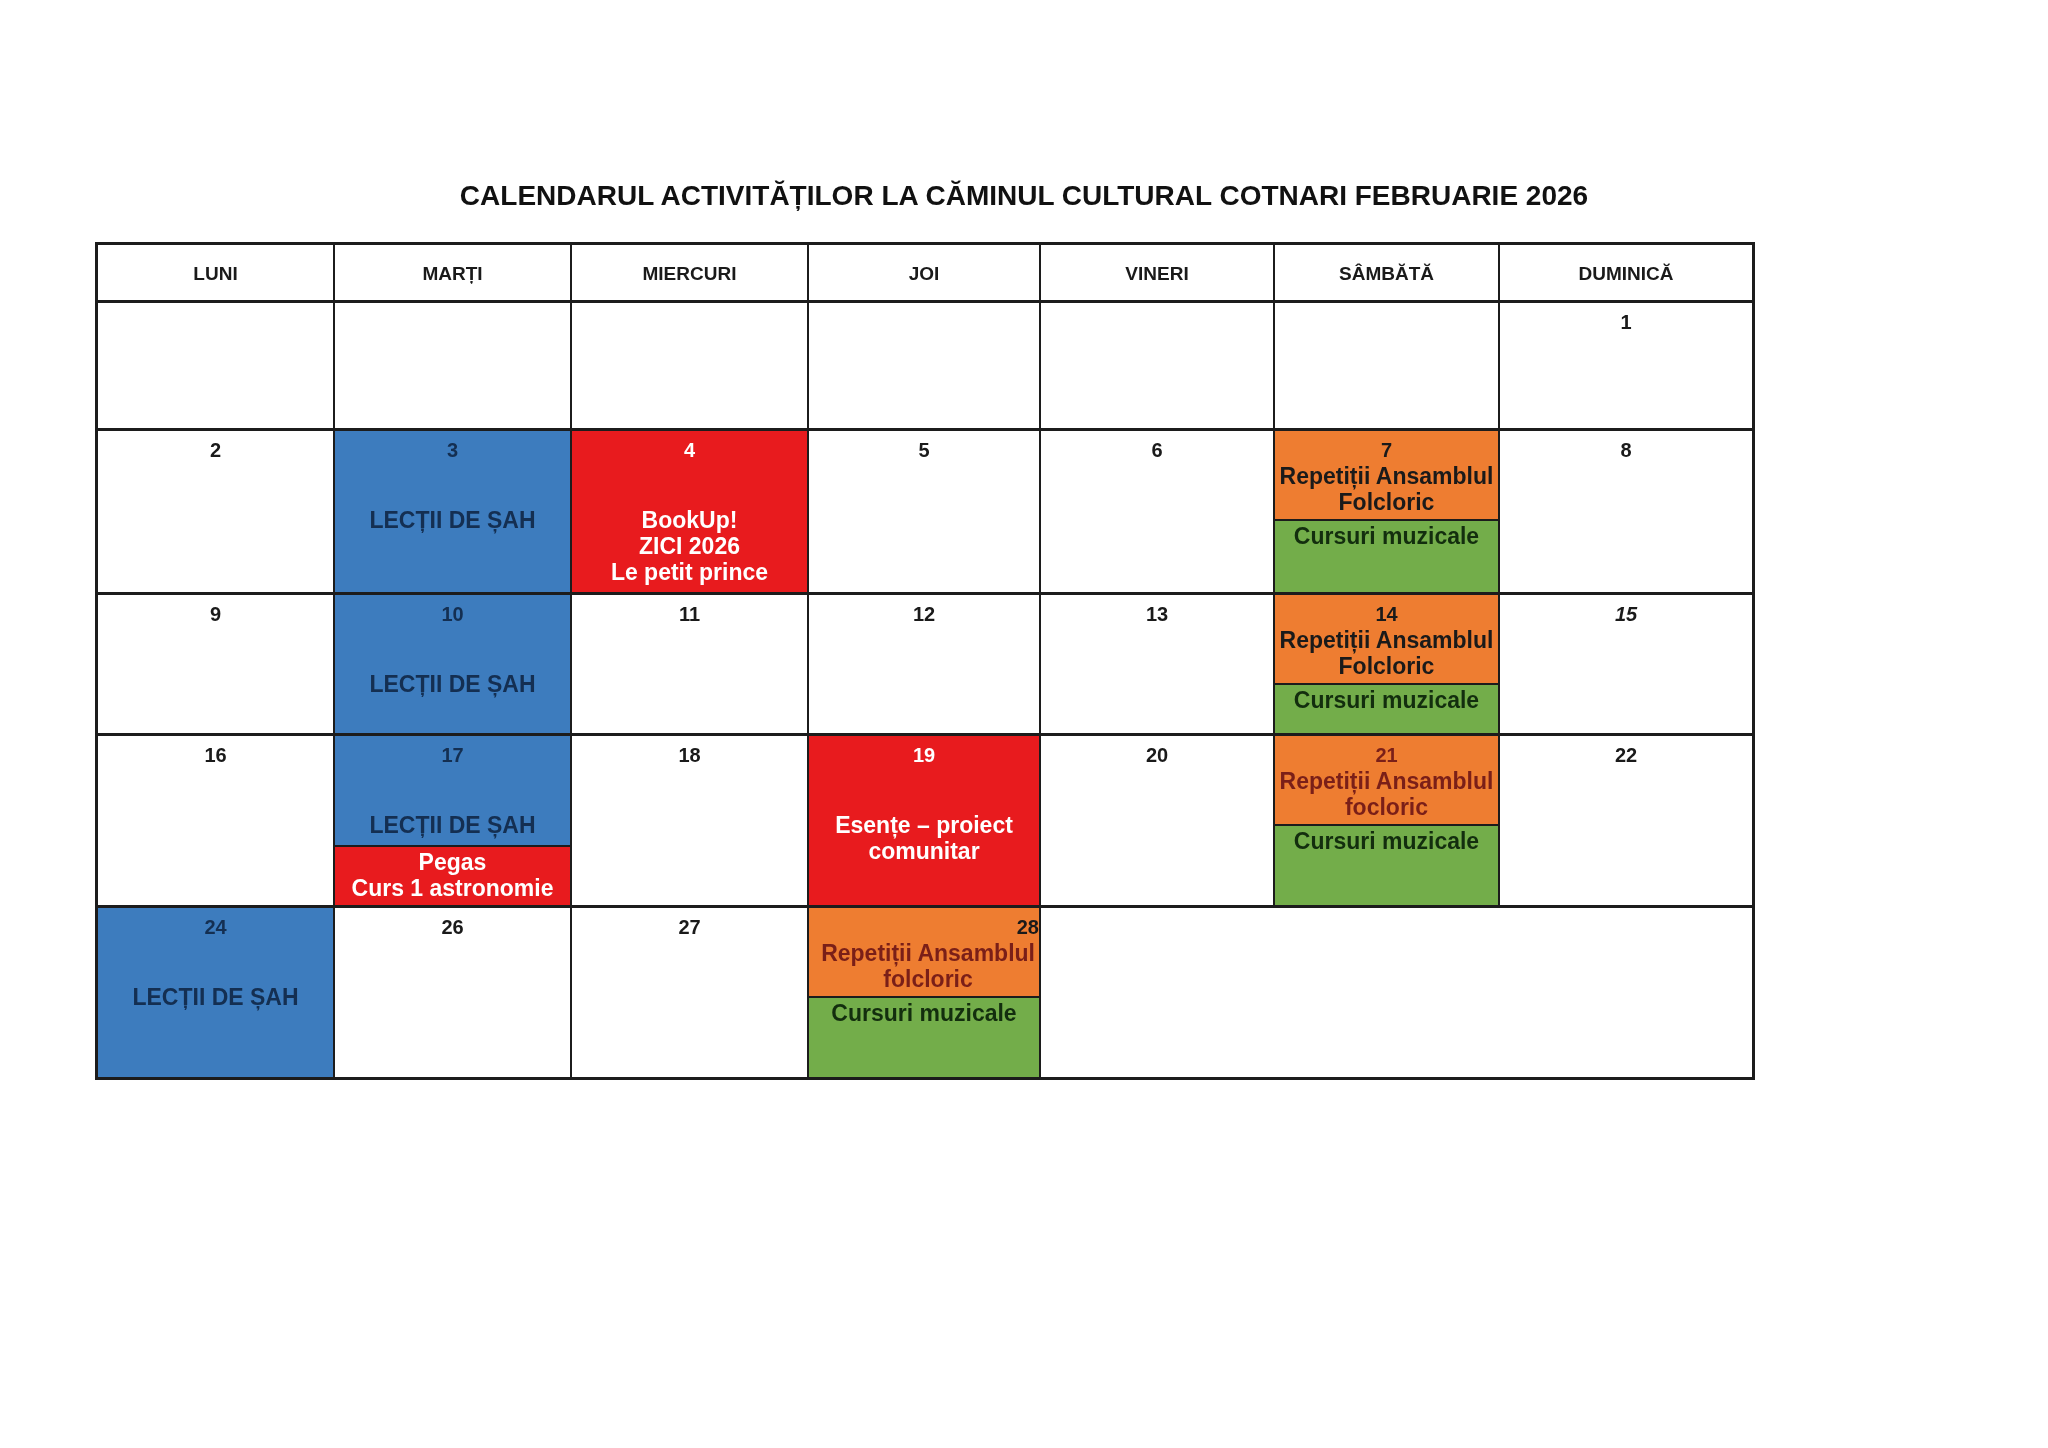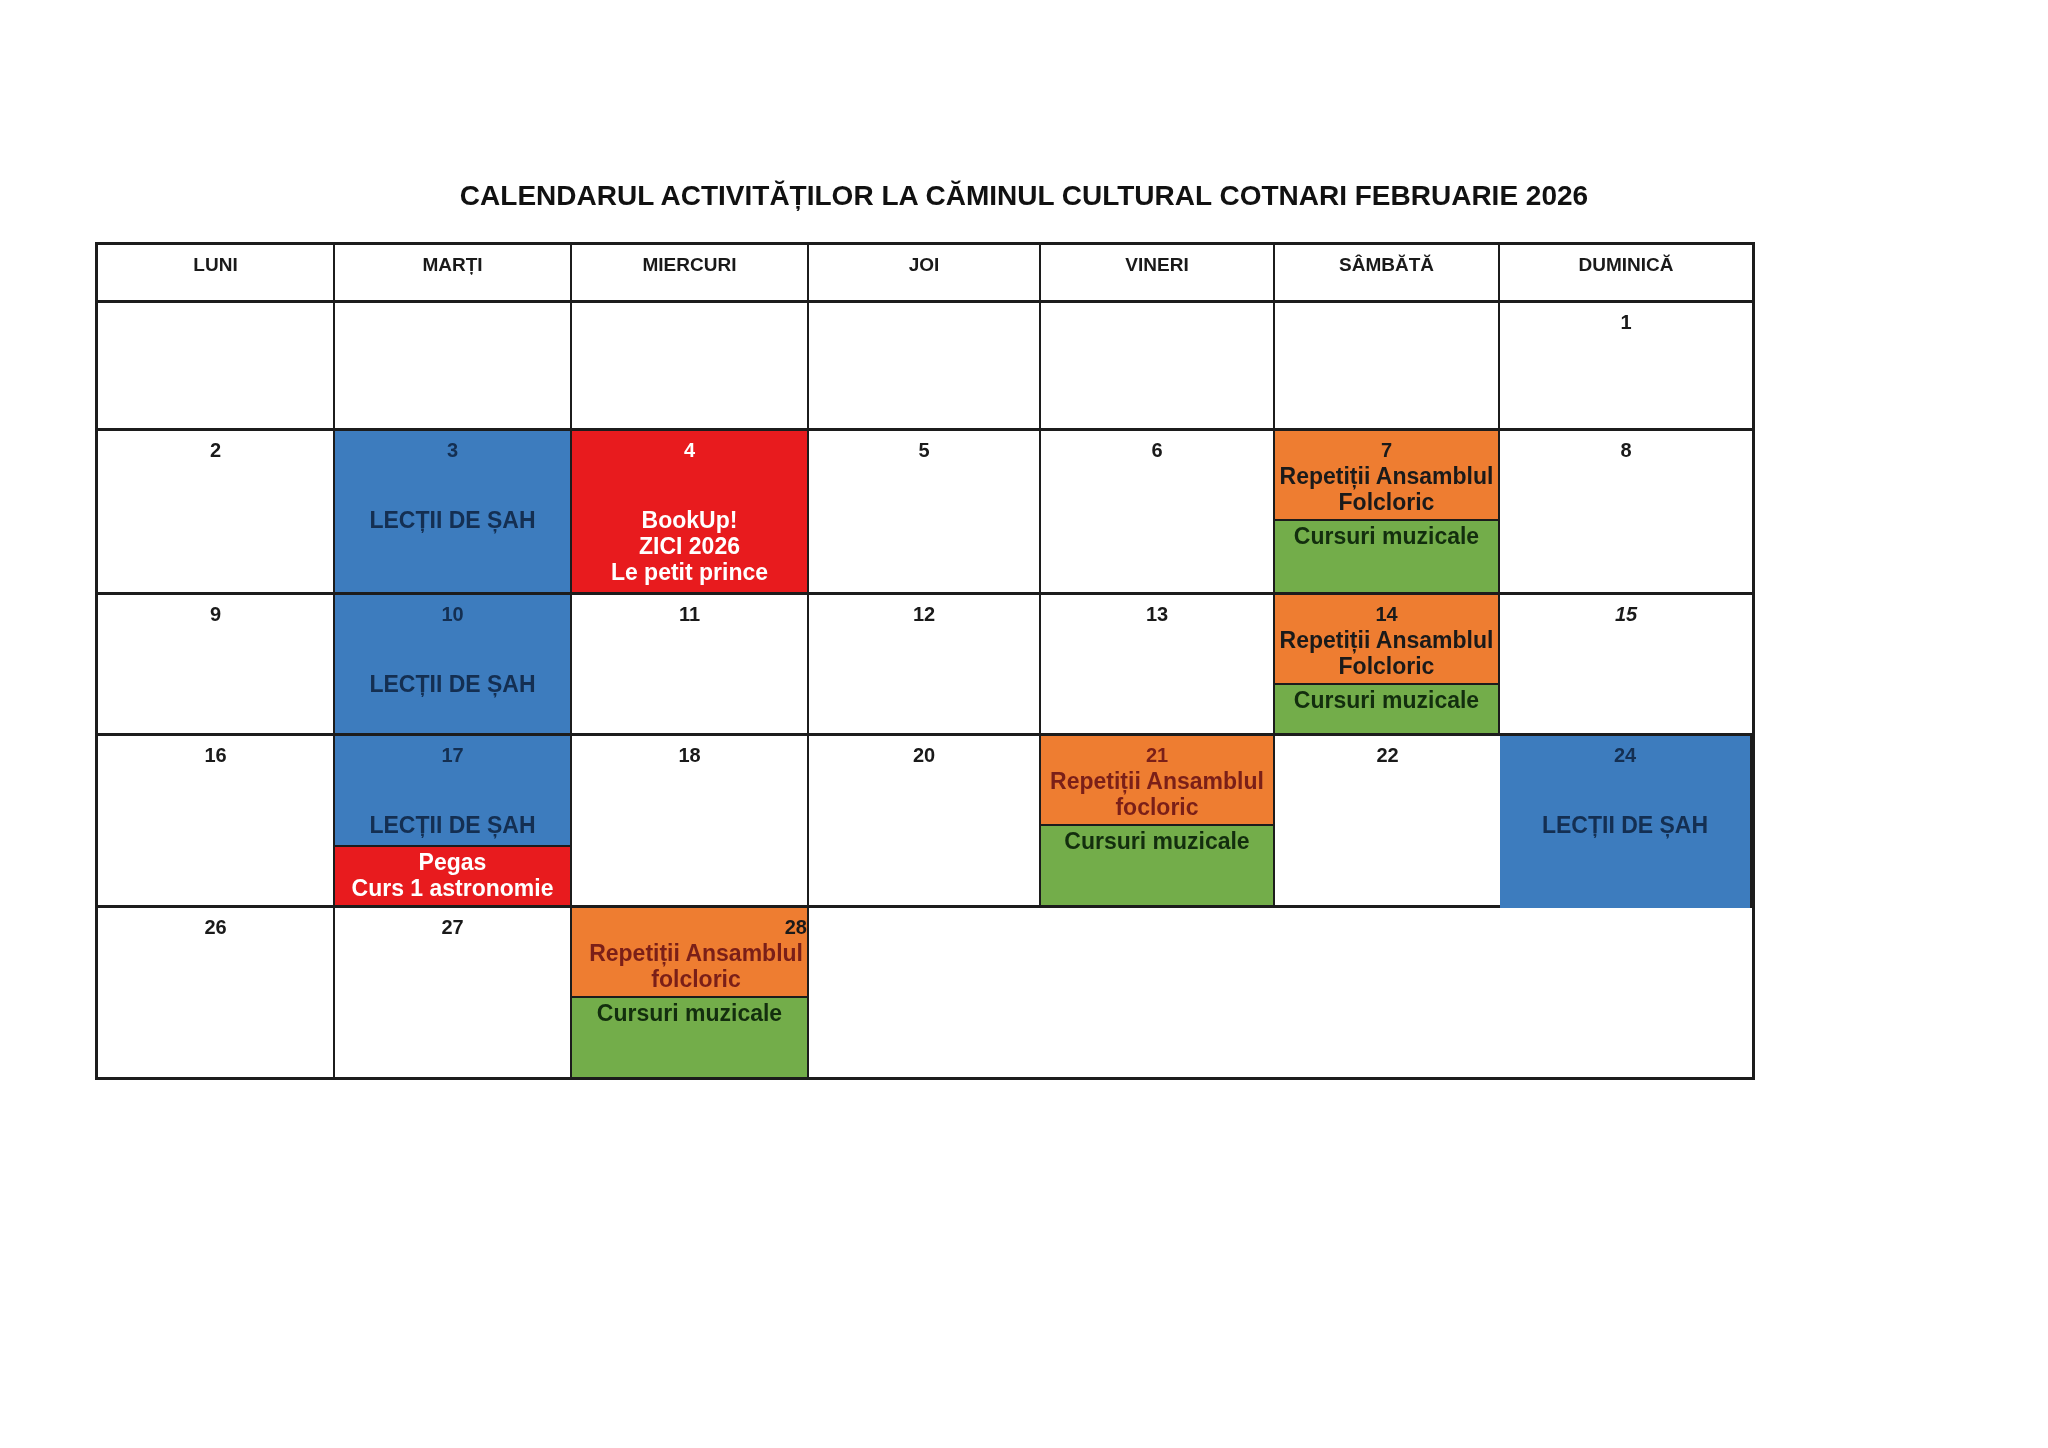--- a/index.html
+++ b/index.html
@@ -28,21 +28,21 @@
     grid-template-columns: 237px 237px 237px 232px 234px 225px 252px;
     grid-template-rows: 58px 128px 164px 141px 172px 169px;
     border: 3px solid #1c1c1c;
     background: #ffffff;
   }
 
   .hcell {
     border-right: 2px solid #1c1c1c;
     border-bottom: 3px solid #1c1c1c;
     text-align: center;
-    padding-top: 9px;
+    padding-top: 18px;
     font-size: 19px;
     box-sizing: border-box;
   }
 
   .cell {
     border-right: 2px solid #1c1c1c;
     border-bottom: 3px solid #1c1c1c;
     box-sizing: border-box;
     display: flex;
     flex-direction: column;
@@ -227,20 +227,29 @@
             <div>Curs 1 astronomie</div>
           </div>
         </div>
       </div>
       <div class="cell">
         <div class="block fill">
           <div class="daynum" style="color: rgb(26, 26, 26);">18</div>
         </div>
       </div>
       <div class="cell">
+        <div class="block fill" style="background: rgb(232, 27, 30); color: rgb(255, 255, 255);">
+          <div class="daynum" style="color: rgb(255, 255, 255);">19</div>
+          <div class="lines spaced">
+            <div>Esențe – proiect</div>
+            <div>comunitar</div>
+          </div>
+        </div>
+      </div>
+      <div class="cell">
         <div class="block fill">
           <div class="daynum" style="color: rgb(26, 26, 26);">20</div>
         </div>
       </div>
       <div class="cell">
         <div class="block" style="background: rgb(238, 125, 49); color: rgb(122, 31, 24);">
           <div class="daynum" style="color: rgb(122, 31, 24);">21</div>
           <div class="lines">
             <div>Repetiții Ansamblul</div>
             <div>focloric</div>

